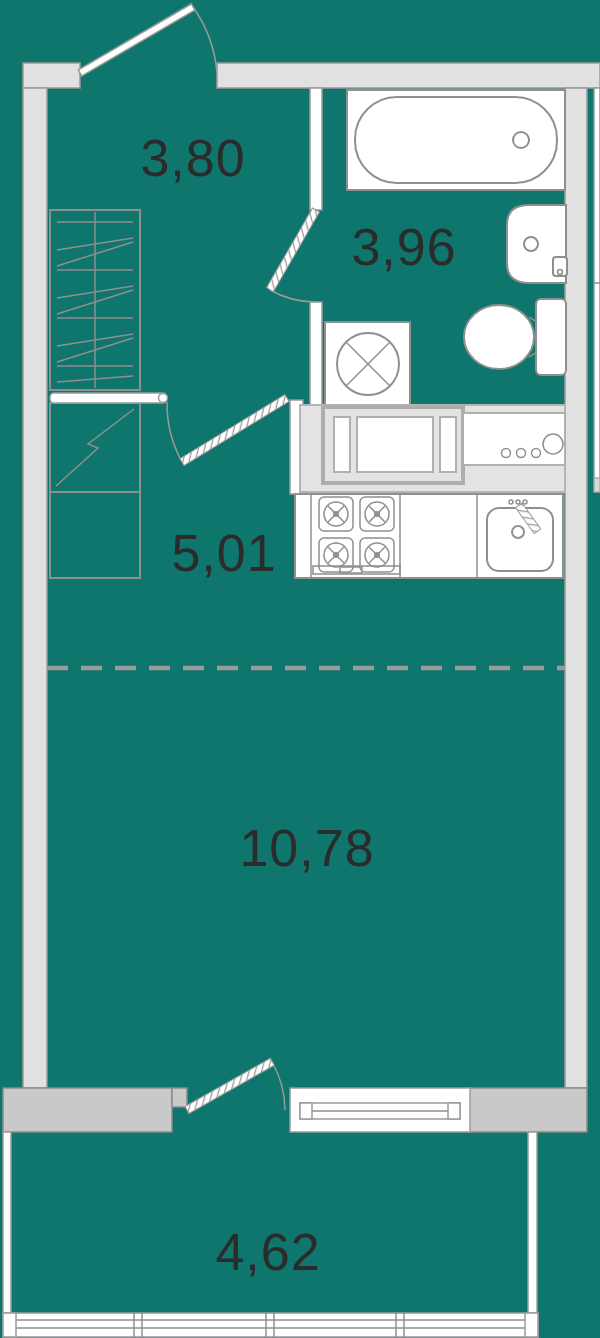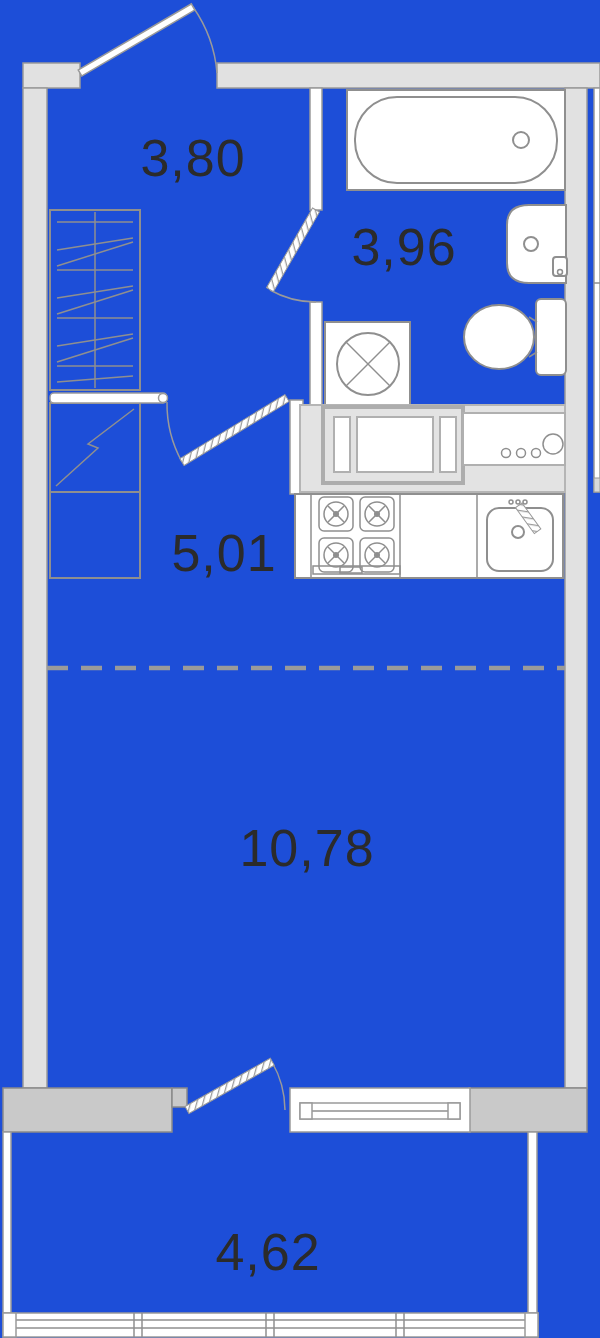--- a/index.html
+++ b/index.html
@@ -1,16 +1,16 @@
 <!DOCTYPE html>
 <html><head>
 <meta charset="utf-8">
 <style>
   html,body{margin:0;padding:0;background:#ffffff;}
-  #stage{position:relative;width:600px;height:1338px;background:#1d4ed8;overflow:hidden;}
+  #stage{position:relative;width:600px;height:1338px;background:#0f766e;overflow:hidden;}
   svg{display:block;}
   .wall{fill:#e1e1e1;stroke:#9a9a9a;stroke-width:1.5;}
   .wall-dark{fill:#c9c9c9;stroke:#8a8a8a;stroke-width:1.5;}
   .thinwall{fill:#ffffff;stroke:#9a9a9a;stroke-width:1.5;}
   .fix{fill:#ffffff;stroke:#8f8f8f;stroke-width:2;}
   .fix-thin{fill:none;stroke:#8f8f8f;stroke-width:1.5;}
   .fur{fill:none;stroke:#8f8f8f;stroke-width:2;}
   .arc{fill:none;stroke:#9a9a9a;stroke-width:1.5;}
   .leaf{fill:url(#hatch);stroke:#9a9a9a;stroke-width:1;}
   .shaft{fill:#e3e3e3;stroke:#b5b5b5;stroke-width:2;}

